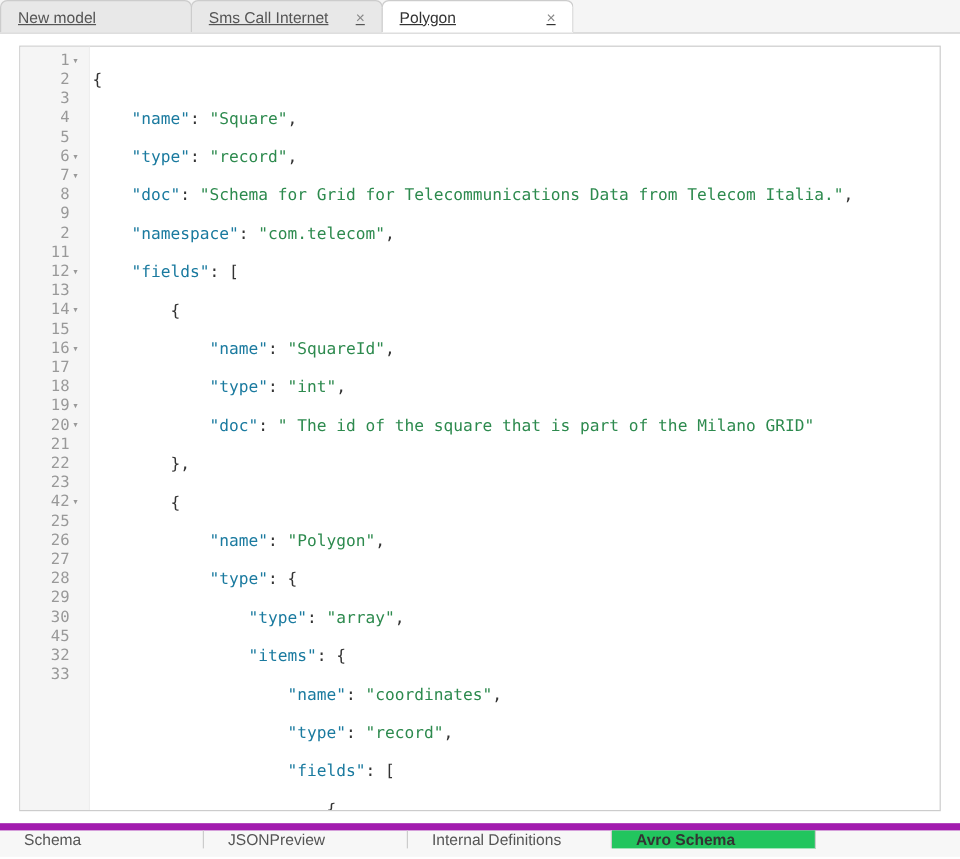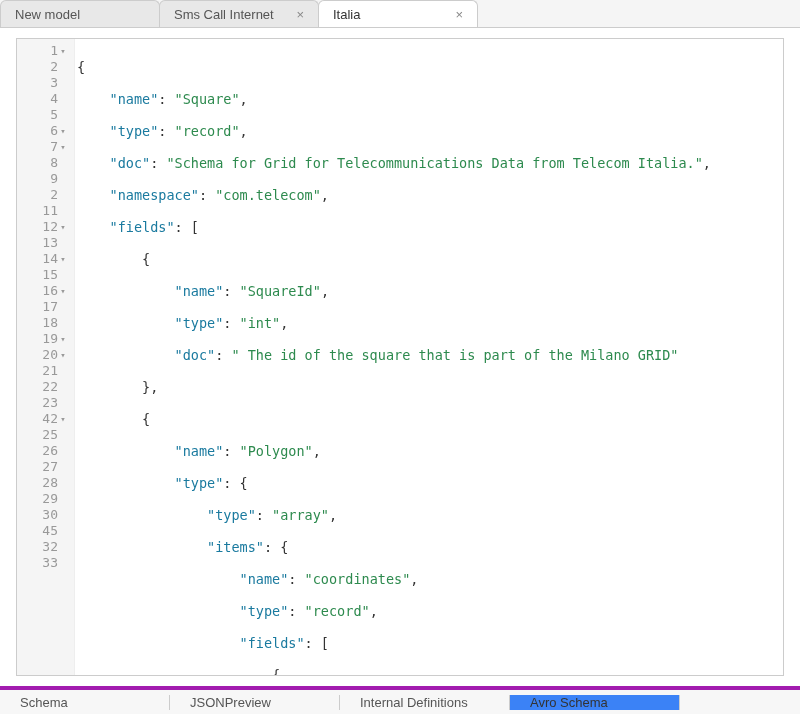--- a/index.html
+++ b/index.html
@@ -28,20 +28,21 @@
   border: 1px solid #ccc;
   border-bottom: none;
   border-top-left-radius: 6px;
   border-top-right-radius: 6px;
   background: #e8e8e8;
   color: #555;
   cursor: pointer;
   min-width: 160px;
   justify-content: space-between;
   margin-left: -1px;
+  text-decoration: underline;
 }
 .top-tab:first-child { margin-left: 0; }
 .top-tab.active {
   background: #fff;
   color: #333;
   position: relative;
   z-index: 2;
 }
 .top-tab .close-x {
   color: #888;
@@ -87,51 +88,52 @@
   position: relative;
 }
 .code-line { height: 16px; padding-left: 2px; }
 .tok-key { color: #1a7a9f; }
 .tok-str { color: #2d8a4e; }
 .tok-punc { color: #333; }
 .bottom-tabs {
   display: flex;
   height: 28px;
   background: #f7f7f7;
-  border-top: 4px solid #a21caf;
+  border-top: 6px solid #a21caf;
   margin-top: 10px;
-  align-items: center;
+  align-items: flex-start;
 }
 .bottom-tab {
   padding: 0 20px;
   display: flex;
   align-items: center;
   border-right: 1px solid #ccc;
   color: #555;
   cursor: pointer;
   min-width: 170px;
 }
 .bottom-tab.active {
-  background: #3b82f6;
+  background: #22c55e;
   color: #333;
+  font-weight: bold;
 }
 </style>
 </head>
 <body>
 
 <div class="top-tabs">
   <div class="top-tab">
     <span>New model</span>
   </div>
   <div class="top-tab">
     <span>Sms Call Internet</span>
     <span class="close-x">×</span>
   </div>
   <div class="top-tab active">
-    <span>Italia</span>
+    <span>Polygon</span>
     <span class="close-x">×</span>
   </div>
 </div>
 
 <div class="editor-wrap">
   <div class="gutter">
     <div class="gutter-line"><span>1</span><span class="fold-marker">▾</span></div>
     <div class="gutter-line"><span>2</span></div>
     <div class="gutter-line"><span>3</span></div>
     <div class="gutter-line"><span>4</span></div>

